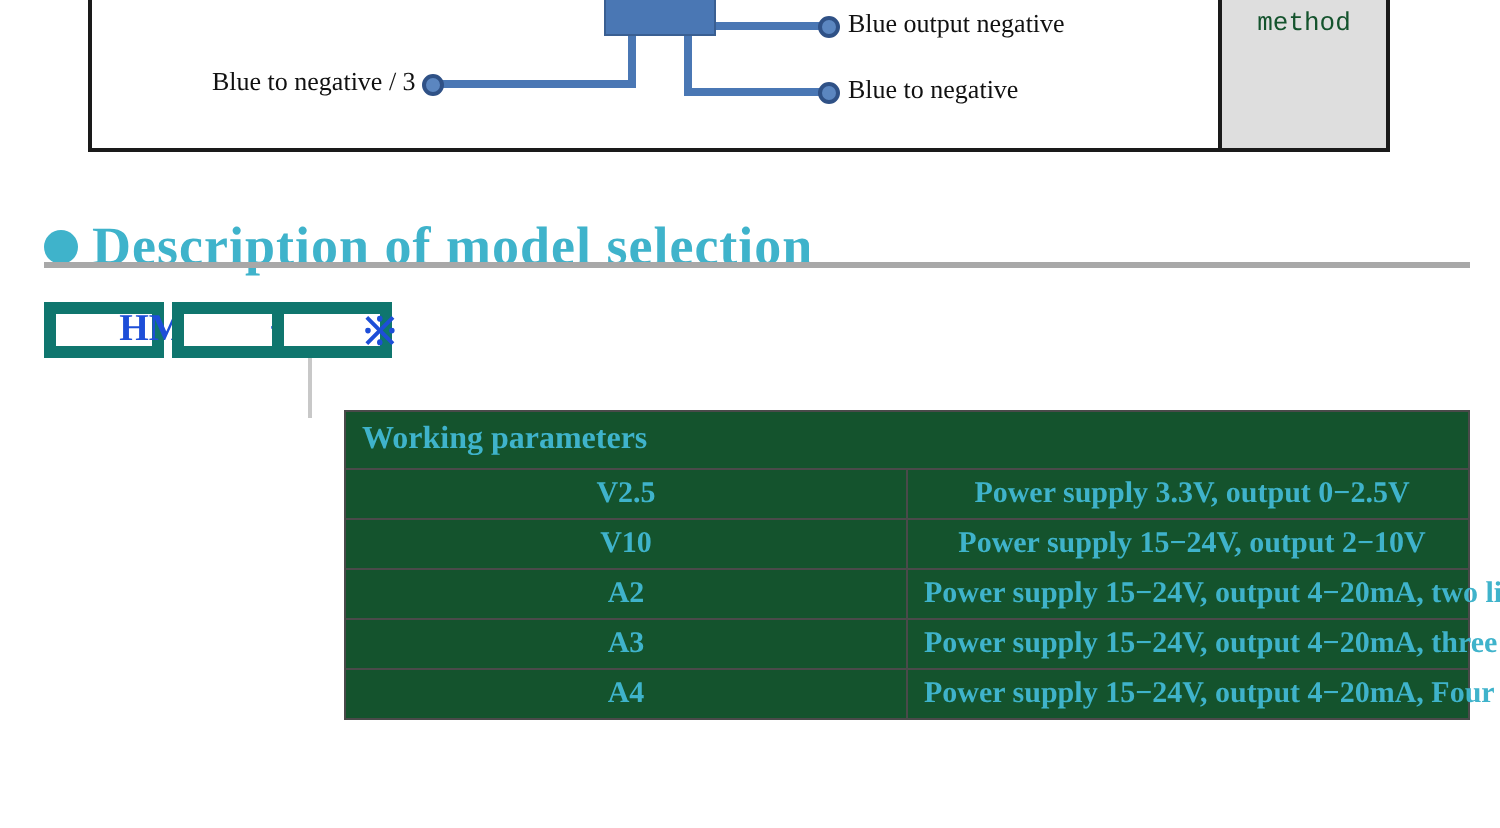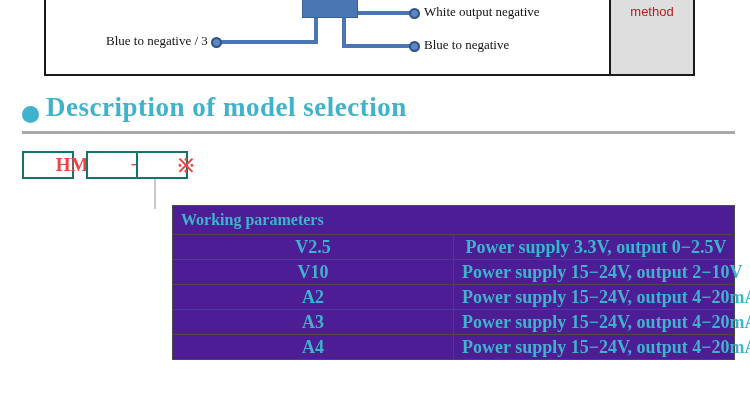--- a/index.html
+++ b/index.html
@@ -15,106 +15,106 @@
   .diagram-frame{
     position:absolute;left:44px;top:-90px;width:650px;height:166px;
     border:2px solid #1a1a1a;background:#fff;box-sizing:border-box;
   }
   .method-cell{
     position:absolute;left:609px;top:-92px;width:86px;height:168px;
     border:2px solid #1a1a1a;background:#dedede;box-sizing:border-box;
     display:flex;justify-content:center;padding-top:94px;
   }
   .method-cell span{
-    font-size:13px;color:#b91c1c;font-family:Liberation Sans, sans-serif;
+    font-size:13px;color:#14532d;font-family:Liberation Mono, monospace;
   }
 
   .dev-box{
     position:absolute;left:302px;top:-44px;width:56px;height:62px;
     background:#4a77b4;border:1px solid #3a5f92;box-sizing:border-box;
     color:#fff;font-size:10px;text-align:center;padding-top:2px;
   }
 
   .wire{position:absolute;background:#4a77b4;}
   .node{
     position:absolute;width:11px;height:11px;border-radius:50%;
     background:#5b86c0;border:2px solid #2f5186;box-sizing:border-box;
   }
   .lbl{
     position:absolute;font-size:13px;color:#111;
     font-family:"Liberation Serif",serif;white-space:nowrap;
   }
 
   
   .section-head{
-    position:absolute;left:22px;top:92px;
-    display:flex;align-items:flex-end;gap:7px;
+    position:absolute;left:22px;top:108px;
+    display:flex;align-items:center;gap:7px;
   }
   .bullet{
     width:17px;height:17px;border-radius:50%;background:#3fb3cb;
     display:inline-block;
   }
   .section-head h1{
     margin:0;font-size:27px;font-weight:bold;color:#3fb3cb;
     font-family:"Liberation Serif",serif;letter-spacing:.5px;
   }
   .rule{
     position:absolute;left:22px;top:131px;width:713px;height:3px;
     background:#a8a8a8;
   }
 
   
   .code-box{
-    position:absolute;height:28px;border:2px solid #0f766e;
+    position:absolute;height:28px;border:6px solid #0f766e;
     box-sizing:border-box;background:#fff;
     display:flex;align-items:center;justify-content:center;
-    color:#ef4444;font-weight:bold;font-size:19px;
+    color:#1d4ed8;font-weight:bold;font-size:19px;
     font-family:"Liberation Serif",serif;
     padding-left:48px;
   }
   #box-hm{left:22px;top:151px;width:52px;}
   #box-dash{left:86px;top:151px;width:38px;}
   #box-mark{left:136px;top:151px;width:38px;}
 
   .connector-v{
     position:absolute;left:154px;top:179px;width:2px;height:30px;
     background:#c8c8c8;
   }
 
   
   .spec-table{
     position:absolute;left:172px;top:205px;width:563px;
     border-collapse:collapse;table-layout:fixed;
-    background:#4c1d95;
+    background:#14532d;
   }
   .spec-table td{
     border:1px solid #4a4a4a;
     color:#3fb3cb;font-weight:bold;
     font-family:"Liberation Serif",serif;
-    font-size:18px;height:24px;padding:0 4px;
+    font-size:15px;height:24px;padding:0 4px;
     white-space:nowrap;
   }
   .spec-table tr.header td{
     font-size:16px;padding-left:8px;text-align:left;height:28px;
   }
   .spec-table td.code{width:80px;text-align:center;}
   .spec-table td.desc{text-align:center;padding-left:8px;}
 </style>
 </head>
 <body>
 
 <div id="page">
 
   <div class="diagram-frame"></div>
 
   <div class="dev-box">Type</div>
 
   <div class="wire" style="left:358px;top:11px;width:56px;height:4px;"></div>
   <div class="node" style="left:409px;top:8px;"></div>
-  <div class="lbl" style="left:424px;top:4px;">White output negative</div>
+  <div class="lbl" style="left:424px;top:4px;">Blue output negative</div>
 
   <div class="wire" style="left:342px;top:18px;width:4px;height:26px;"></div>
   <div class="wire" style="left:342px;top:44px;width:72px;height:4px;"></div>
   <div class="node" style="left:409px;top:41px;"></div>
   <div class="lbl" style="left:424px;top:37px;">Blue to negative</div>
 
   <div class="wire" style="left:314px;top:18px;width:4px;height:22px;"></div>
   <div class="wire" style="left:217px;top:40px;width:101px;height:4px;"></div>
   <div class="node" style="left:211px;top:37px;"></div>
   <div class="lbl" style="left:106px;top:33px;">Blue to negative / 3</div>

